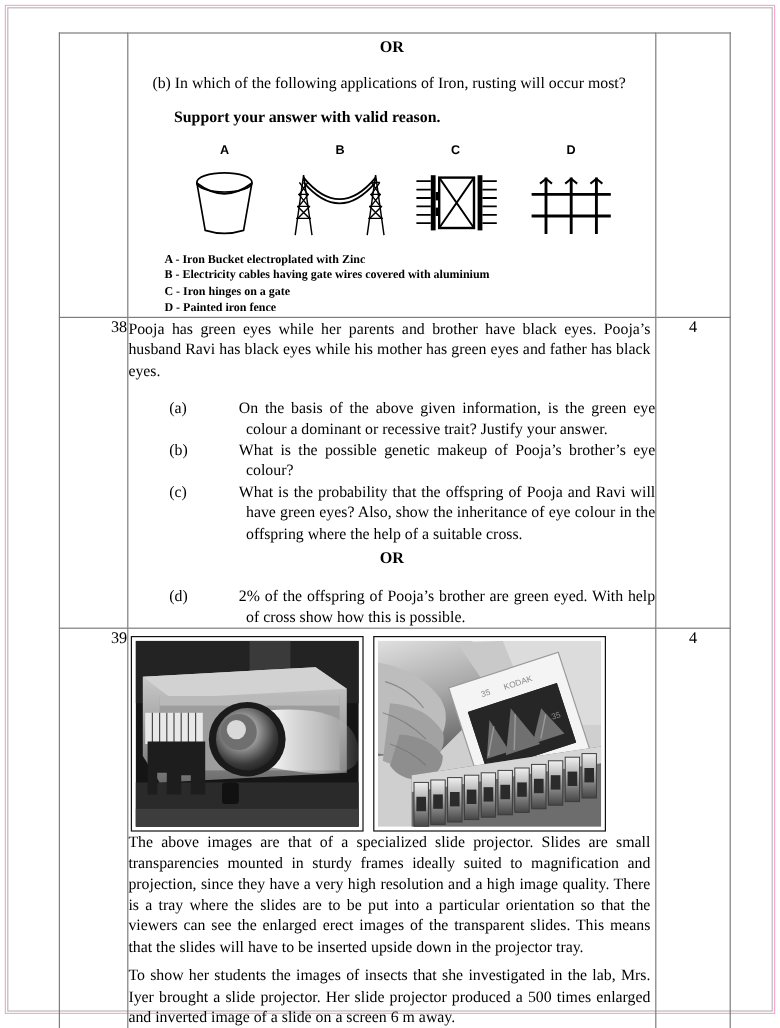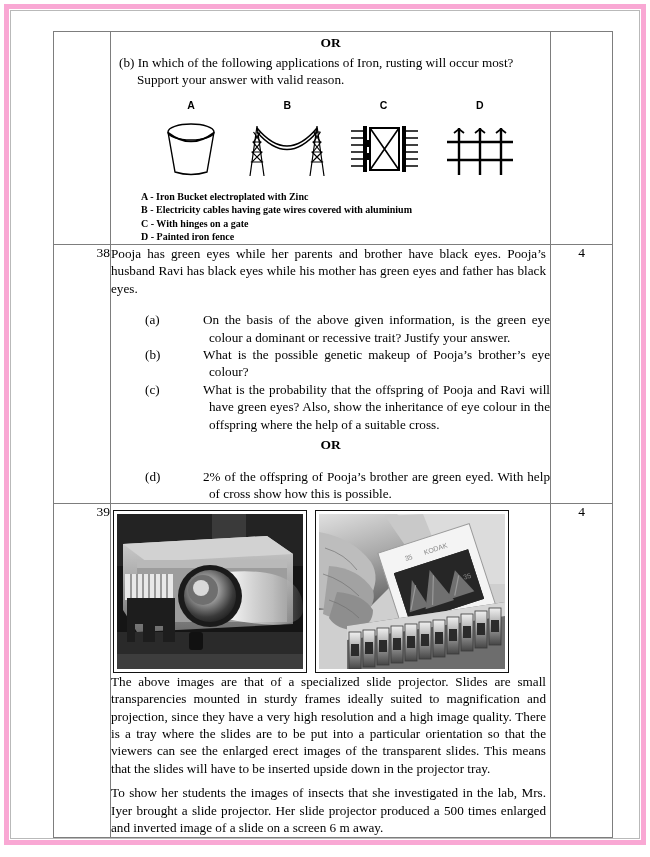--- a/index.html
+++ b/index.html
@@ -14,21 +14,21 @@
     color: #000;
     position: relative;
     overflow: hidden;
   }
   .page {
     position: absolute;
     left: 4px;
     top: 4px;
     width: 642px;
     height: 841px;
-    border: 5px solid #f9a8d4;
+    border: 1px solid #f9a8d4;
     box-sizing: border-box;
     background: #fff;
   }
   .page-inner {
     position: absolute;
     left: 1px; top: 1px; right: 1px; bottom: 1px;
     border: 1px solid #b9b9b9;
     box-sizing: border-box;
   }
   .qtable {
@@ -71,21 +71,21 @@
     margin: 2px 0 2px 0;
   }
   p.para {
     margin: 0 4px 0 0;
     text-align: justify;
     text-justify: inter-word;
   }
   p.para + p.para { margin-top: 7px; }
 
   .hang-b {
-    margin: 0;
+    margin: 12px;
     padding-left: 26px;
     text-indent: -18px;
     text-align: left;
   }
   .sub-list {
     margin: 14px 0 0 0;
     padding: 0;
     list-style: none;
   }
   .sub-list li {
@@ -156,21 +156,21 @@
       <tr>
         <td class="num-cell"></td>
         <td class="body-cell">
 
           <div class="or-head">OR</div>
 
           <div class="hang-b">
             <span>(b)</span>
             <span>In which of the following applications of Iron, rusting will occur most?</span>
           </div>
-          <div class="hang-b" style="text-indent:0; padding-left:26px;">Support your answer with valid reason.</div>
+          <div class="hang-b" style="text-indent:0; padding-left:26px;font-weight:bold;">Support your answer with valid reason.</div>
 
           <div class="fig-row">
 
             <div class="fig">
               <div class="fig-label">A</div>
               <svg width="64" height="58" viewBox="0 0 64 58">
                 <ellipse cx="32" cy="12" rx="23" ry="8" fill="none" stroke="#000" stroke-width="1.4"></ellipse>
                 <path d="M9 12 L16 52 Q32 57 48 52 L55 12" fill="none" stroke="#000" stroke-width="1.4"></path>
                 <path d="M9.5 13 Q32 30 54.5 13" fill="none" stroke="#000" stroke-width="1.6"></path>
               </svg>
@@ -223,21 +223,21 @@
                   <path d="M53 13 L58 9 L63 13"></path>
                 </g>
               </svg>
             </div>
 
           </div>
 
           <ul class="legend">
             <li>A -  Iron Bucket electroplated with Zinc</li>
             <li>B -  Electricity cables having gate wires covered with aluminium</li>
-            <li>C - With hinges on a gate</li>
+            <li>C - Iron hinges on a gate</li>
             <li>D - Painted iron fence</li>
           </ul>
 
         </td>
         <td class="marks-cell"></td>
       </tr>
 
       <tr>
         <td class="num-cell">38</td>
         <td class="body-cell">

